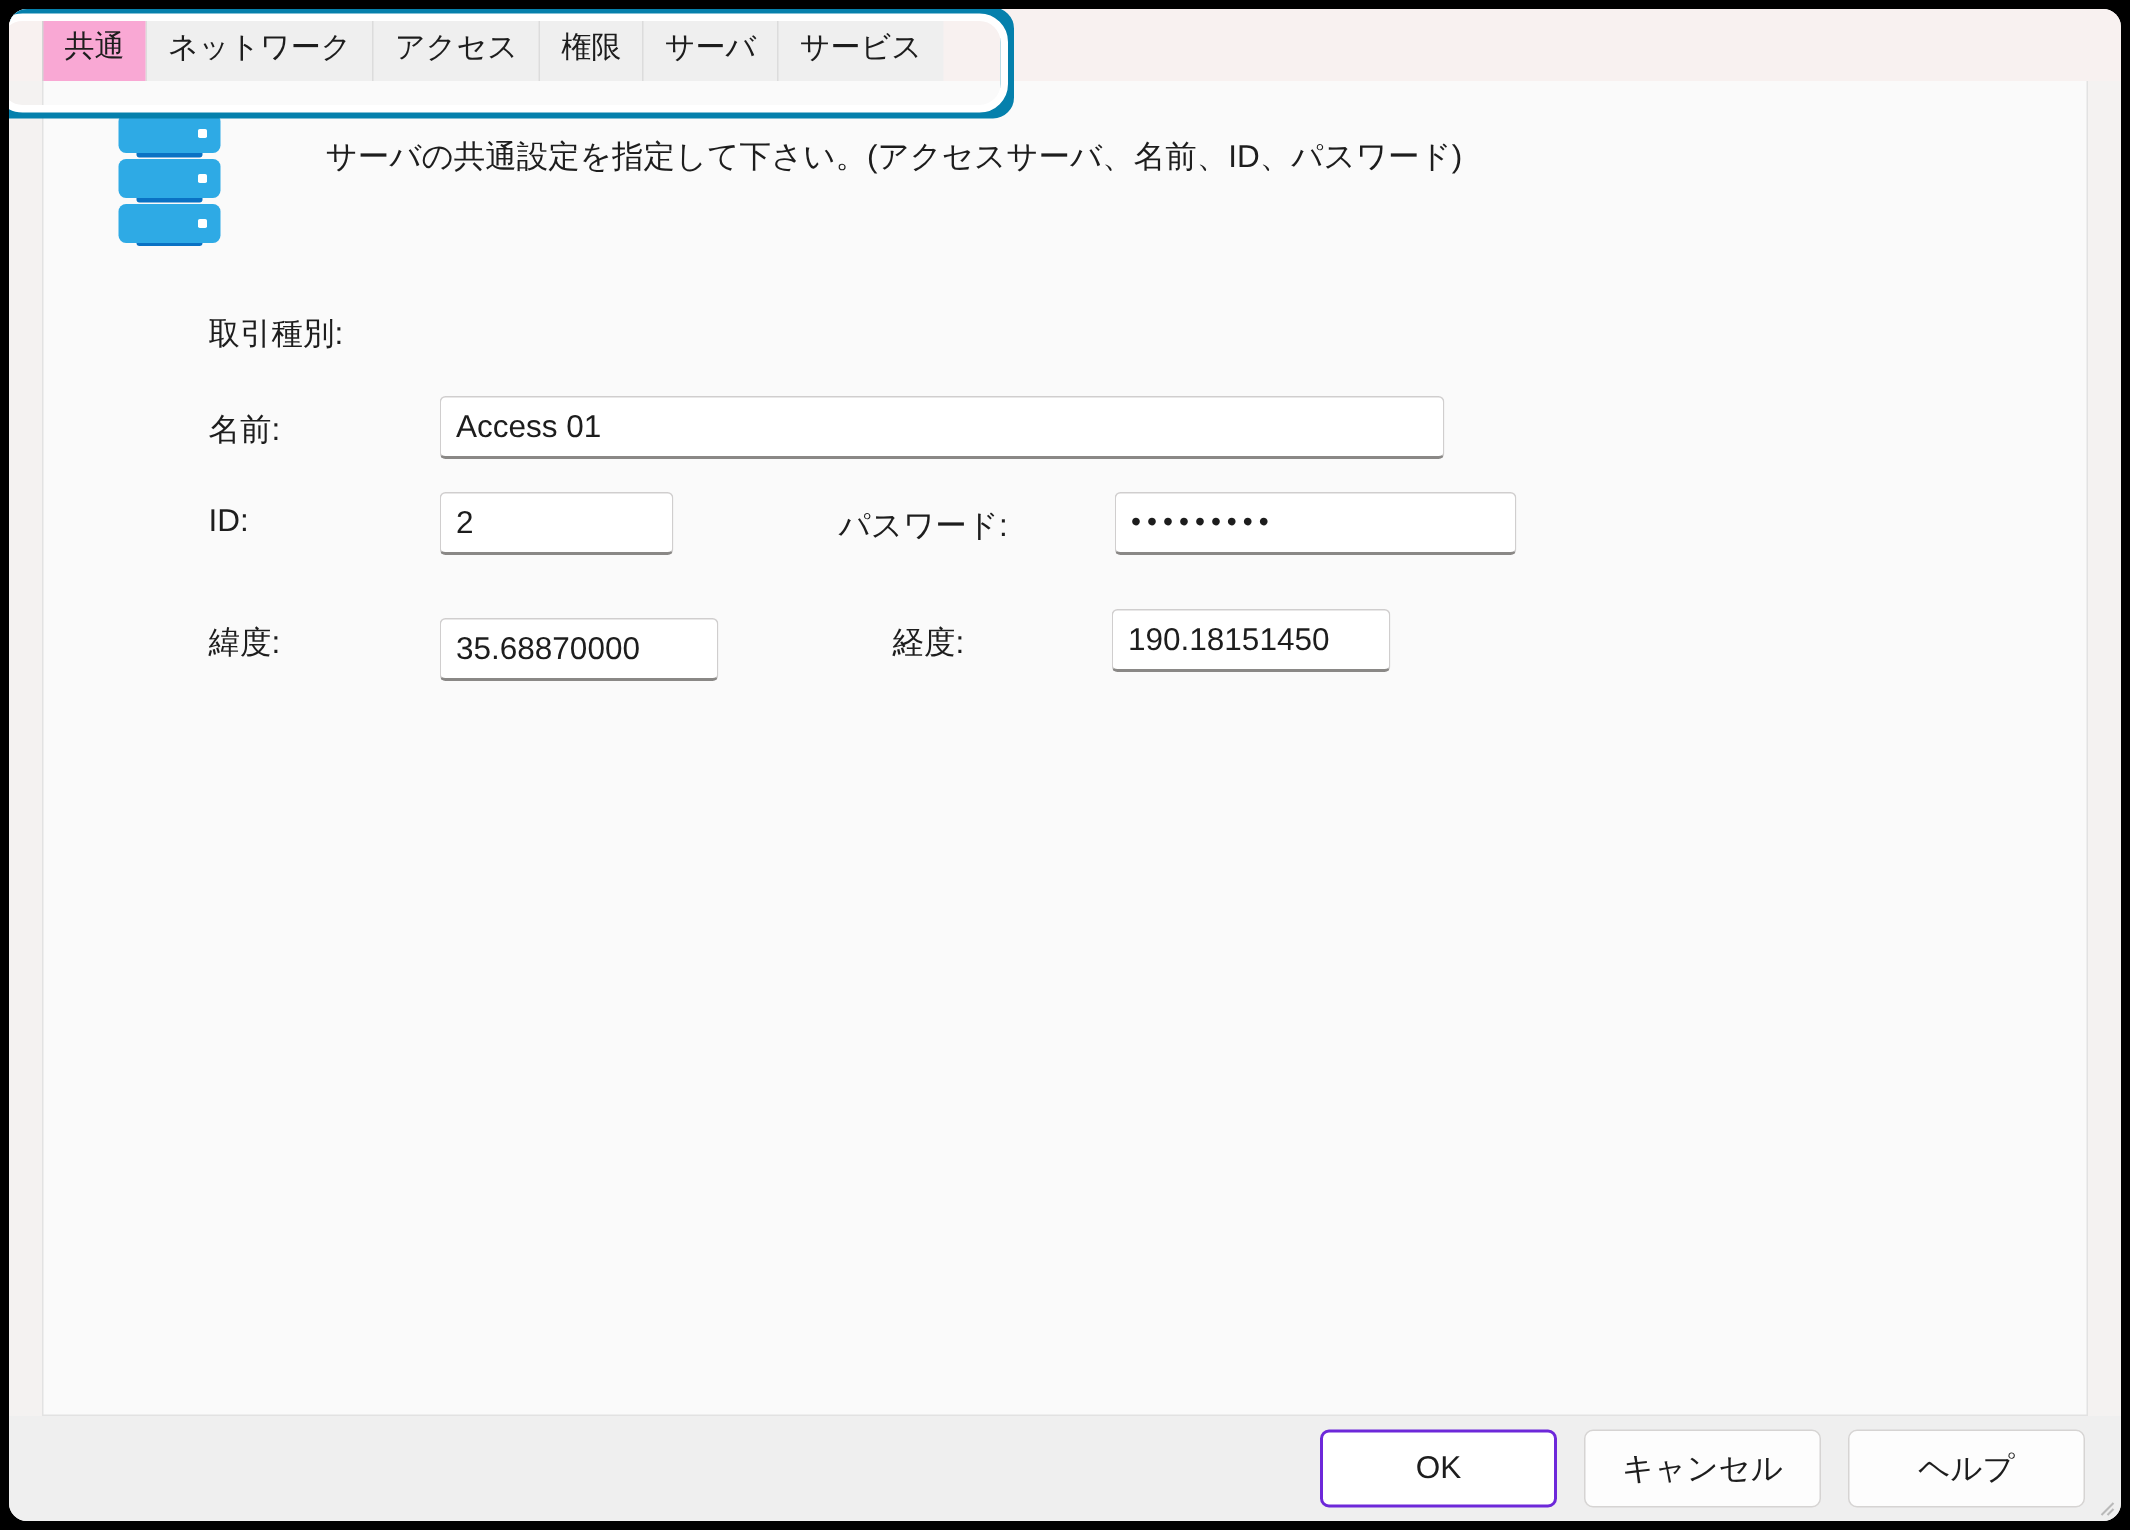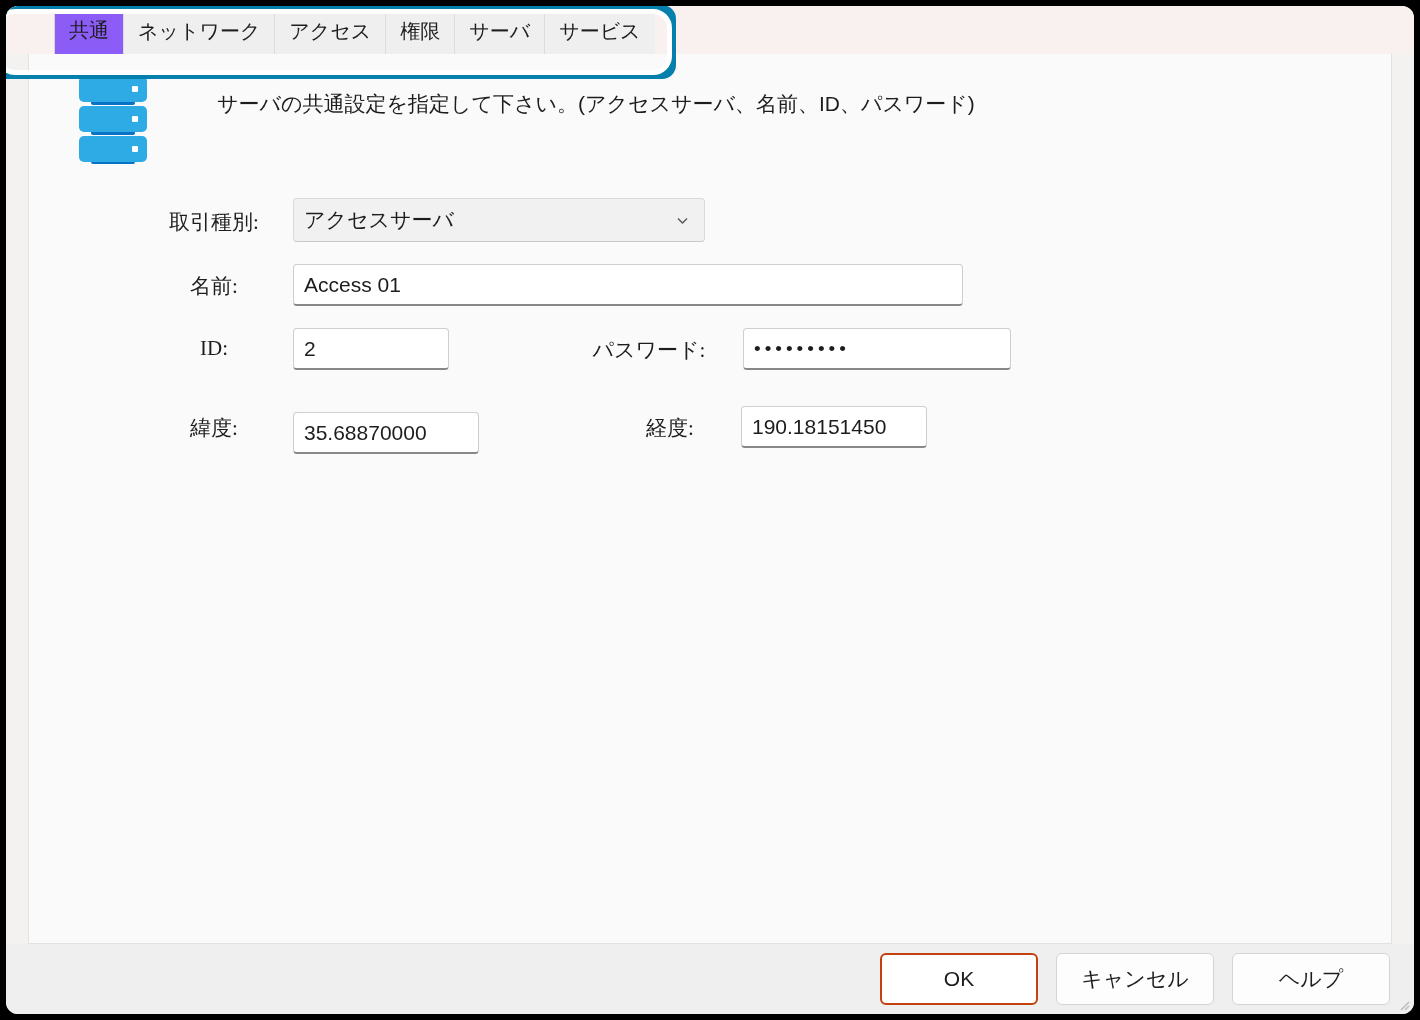--- a/index.html
+++ b/index.html
@@ -111,26 +111,25 @@
     background: #efefef;
     border: 1px solid #dcdcdc;
     border-bottom: none;
     border-right: none;
     cursor: default;
     padding: 0 14px;
     white-space: nowrap;
   }
   .tab:last-child { border-right: 1px solid #dcdcdc; }
   .tab.active {
-    background: #8b5cf6;
+    background: #f9a8d4;
     border-color: #d4d4d4;
     height: 48px;
     position: relative;
     z-index: 2;
-    margin-left: 26px;
   }
 
   
   #annotation-ring {
     position: absolute;
     left: -14px;
     top: -1px;
     width: 684px;
     height: 74px;
     box-sizing: border-box;
@@ -191,23 +190,22 @@
     width: 100%;
   }
   .row {
     position: relative;
     height: 56px;
   }
   .lbl {
     position: absolute;
     font-size: 21px;
     color: #1d1d1d;
-    text-align: center;
+    text-align: left;
     white-space: nowrap;
-    font-family: Liberation Serif, serif;
   }
   .field {
     position: absolute;
     box-sizing: border-box;
     background: #ffffff;
     border: 1px solid #d0cece;
     border-bottom: 2px solid #8a8886;
     border-radius: 4px;
     font-size: 21px;
     color: #1d1d1d;
@@ -258,21 +256,21 @@
     font-size: 21px;
     color: #1d1d1d;
     display: flex;
     align-items: center;
     justify-content: center;
     cursor: default;
     font-family: "Liberation Sans", "DejaVu Sans", sans-serif;
     padding: 0 14px;
   }
   .btn.primary {
-    border: 2px solid #c2410c;
+    border: 2px solid #6d28d9;
     background: #ffffff;
   }
   #resize-grip {
     position: absolute;
     right: 4px;
     bottom: 3px;
     width: 14px;
     height: 14px;
     pointer-events: none;
   }
@@ -325,28 +323,20 @@
         <rect x="55" y="72" width="6" height="6" rx="1.2" fill="#ffffff"></rect>
       </svg>
 
       <div id="description">サーバの共通設定を指定して下さい。(アクセスサーバ、名前、ID、パスワード)</div>
     </div>
 
     <div id="form">
 
       <div class="row">
         <div class="lbl" style="left:110px; top:14px; width:150px;">取引種別:</div>
-        <div class="field combo" style="left:264px; top:4px; width:412px; height:44px;">
-          <span>アクセスサーバ</span>
-          <span class="chevron">
-            <svg viewBox="0 0 15 15">
-                <path d="M3 5.5 L7.5 10 L12 5.5" fill="none" stroke="#555555" stroke-width="1.4"></path>
-              </svg>
-          </span>
-        </div>
       </div>
 
       <div class="row">
         <div class="lbl" style="left:110px; top:22px; width:150px;">名前:</div>
         <div class="field" style="left:264px; top:14px; width:670px; height:42px;text-align:right;">
           <span>Access 01</span>
         </div>
       </div>
 
       <div class="row">

